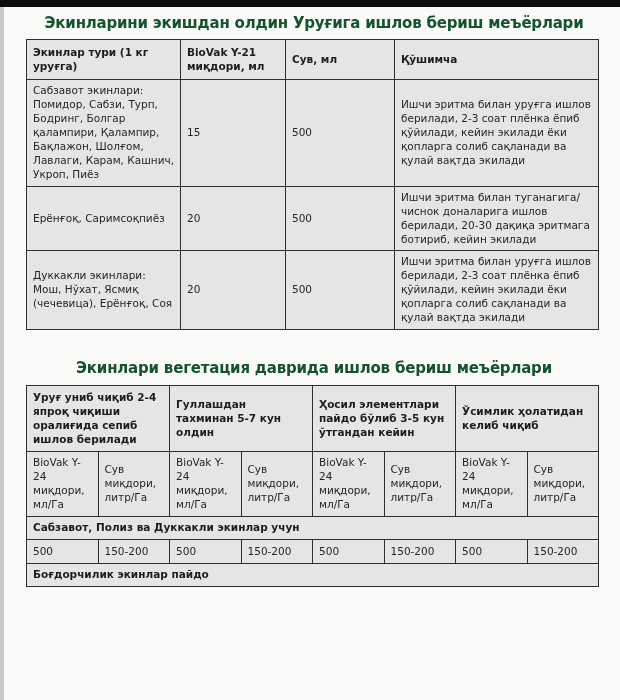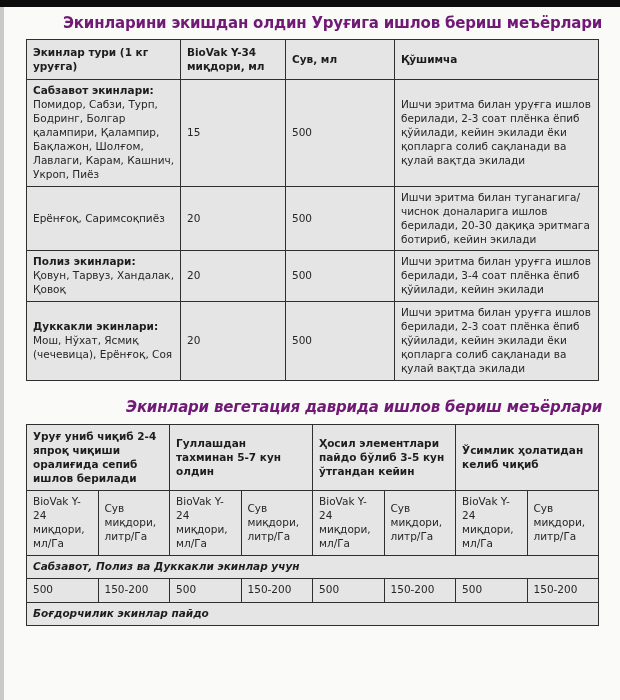--- a/index.html
+++ b/index.html
@@ -8,24 +8,24 @@
     background:#fafaf8;
     font-family:"DejaVu Sans","Liberation Sans",sans-serif;
     color:#222;
     position:relative;
     overflow:hidden;
   }
   .top-bar{position:absolute;top:0;left:0;width:620px;height:7px;background:#0d0d0d;}
   .left-strip{position:absolute;top:7px;left:0;width:4px;height:693px;background:#c9c9c9;}
   .content{position:absolute;top:7px;left:26px;width:576px;}
   .doc-title{
-    text-align:right;
+    text-align:center;
     font-weight:bold;
     font-size:15px;
-    color:#701a75;
+    color:#14532d;
     margin:7px 0 7px 0;
     letter-spacing:-0.2px;
   }
   table{
     border-collapse:collapse;
     table-layout:fixed;
     width:572px;
     background:#e5e5e5;
   }
   td,th{
@@ -34,35 +34,35 @@
     line-height:1.33;
     padding:4px 6px;
     vertical-align:middle;
     text-align:left;
     font-weight:normal;
     color:#262626;
     overflow:hidden;
   }
   th{font-weight:bold;color:#1d1d1d;}
   .num{text-align:left;}
-  .bold-lead{font-weight:bold;display:block;color:#1d1d1d;}
+  .bold-lead{font-weight:normal;display:block;color:#1d1d1d;}
   .section-label{font-weight:bold;color:#1d1d1d;}
   
   .t1-hdr{height:40px;}
   .t1-r1{height:100px;}
   .t1-r2{height:58px;}
   .t1-r3{height:49px;}
   .t1-r4{height:72px;}
   
   .t2-main{height:66px;}
   .t2-sub{height:49px;padding-left:16px;}
-  .t2-sec{height:20px;font-style:italic;}
+  .t2-sec{height:20px;}
   .t2-val{height:24px;}
   .t2-sub-cell{font-size:10.5px;}
-  .title2{margin-top:17px;margin-bottom:8px;font-style:italic;}
+  .title2{margin-top:29px;margin-bottom:8px;}
 </style>
 </head>
 <body>
 
 <div class="top-bar"></div>
 <div class="left-strip"></div>
 
 <div class="content">
 
   <div class="doc-title">Экинларини экишдан олдин Уруғига ишлов бериш меъёрлари</div>
@@ -70,50 +70,41 @@
   <table>
     <colgroup>
       <col style="width:154px">
         <col style="width:105px">
         <col style="width:109px">
         <col style="width:204px">
     </colgroup>
     <tbody>
         <tr class="t1-hdr">
       <th>Экинлар тури (1 кг уруғга)</th>
-      <th>BioVak Y-34 миқдори, мл</th>
+      <th>BioVak Y-21 миқдори, мл</th>
       <th>Сув, мл</th>
       <th>Қўшимча</th>
     </tr>
     <tr class="t1-r1">
       <td>
         <span class="bold-lead">Сабзавот экинлари:</span>
         <span>Помидор, Сабзи, Турп, Бодринг, Болгар қалампири, Қалампир, Бақлажон, Шолғом, Лавлаги, Карам, Кашнич, Укроп, Пиёз</span>
       </td>
       <td class="num">15</td>
       <td class="num">500</td>
       <td>Ишчи эритма билан уруғга ишлов берилади, 2-3 соат плёнка ёпиб қўйилади, кейин экилади ёки қопларга солиб сақланади ва қулай вақтда экилади</td>
     </tr>
     <tr class="t1-r2">
       <td>
         <span class="bold-lead"></span>
         <span>Ерёнғоқ, Саримсоқпиёз</span>
       </td>
       <td class="num">20</td>
       <td class="num">500</td>
       <td>Ишчи эритма билан туганагига/ чиснок доналарига ишлов берилади, 20-30 дақиқа эритмага ботириб, кейин экилади</td>
-    </tr>
-    <tr class="t1-r3">
-      <td>
-        <span class="bold-lead">Полиз экинлари:</span>
-        <span>Қовун, Тарвуз, Хандалак, Қовоқ</span>
-      </td>
-      <td class="num">20</td>
-      <td class="num">500</td>
-      <td>Ишчи эритма билан уруғга ишлов берилади, 3-4 соат плёнка ёпиб қўйилади, кейин экилади</td>
     </tr>
     <tr class="t1-r4">
       <td>
         <span class="bold-lead">Дуккакли экинлари:</span>
         <span>Мош, Нўхат, Ясмиқ (чечевица), Ерёнғоқ, Соя</span>
       </td>
       <td class="num">20</td>
       <td class="num">500</td>
       <td>Ишчи эритма билан уруғга ишлов берилади, 2-3 соат плёнка ёпиб қўйилади, кейин экилади ёки қопларга солиб сақланади ва қулай вақтда экилади</td>
     </tr>

